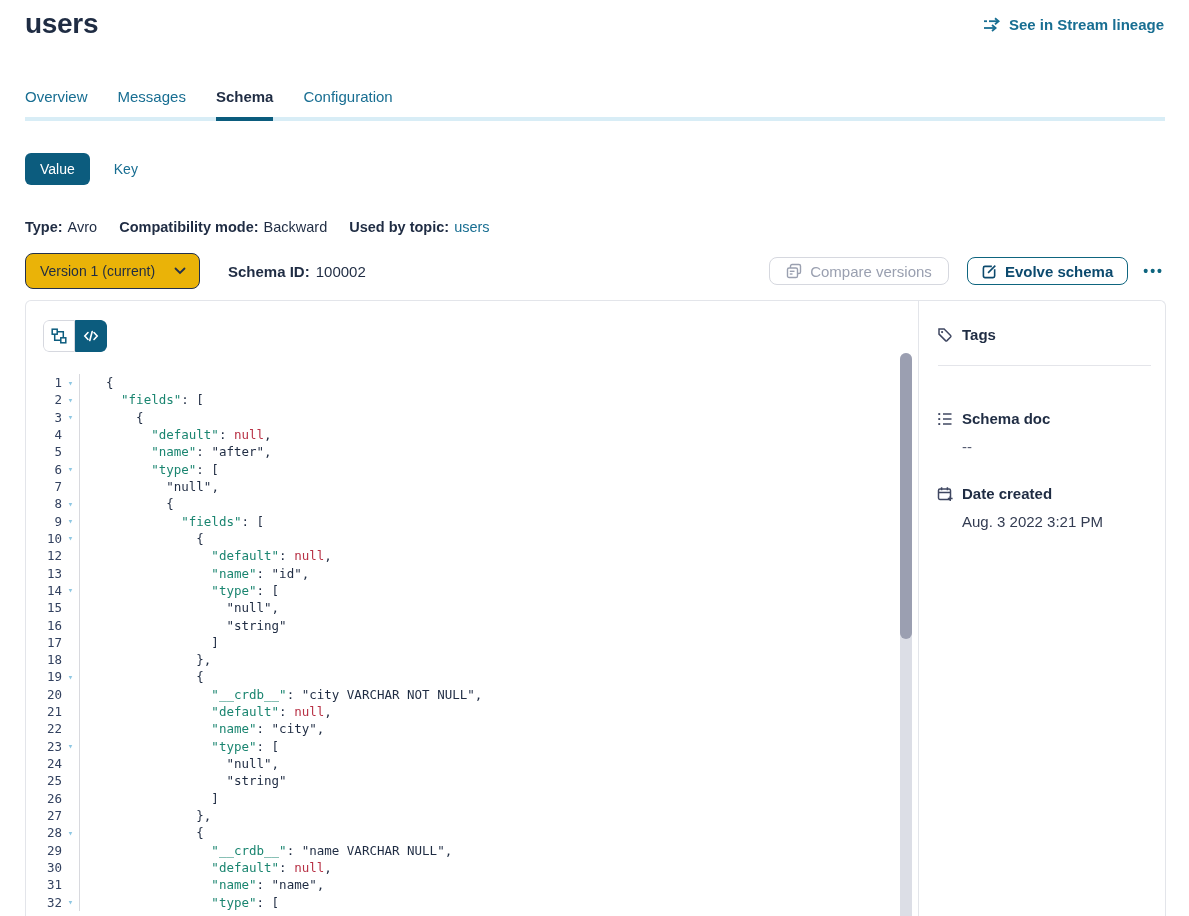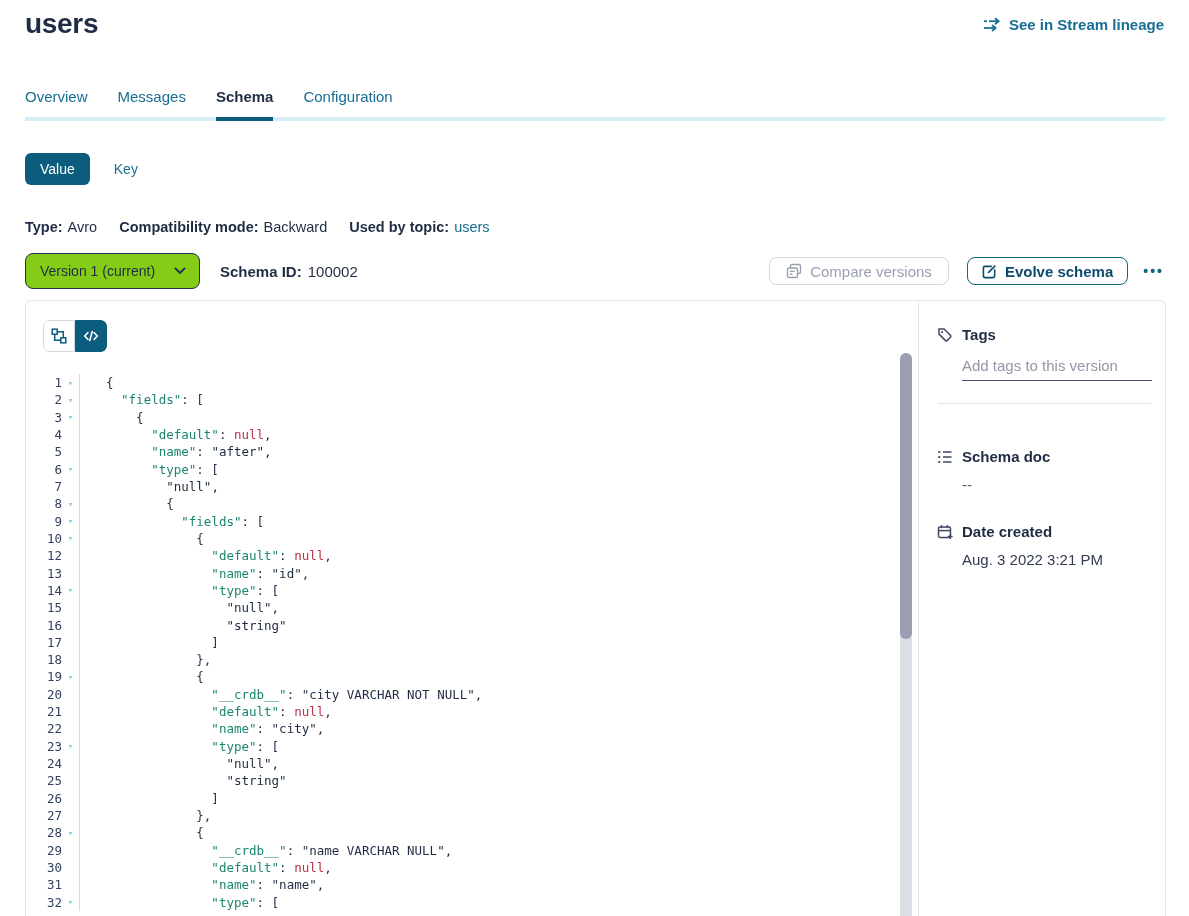--- a/index.html
+++ b/index.html
@@ -22,22 +22,22 @@
   .toggle-row { position:absolute; top:153px; left:25px; display:flex; align-items:center; gap:24px; }
   .value-btn { background:#0c5c7e; color:#fff; border:none; border-radius:6px; font-size:14px; padding:8px 15px; font-family:inherit; cursor:pointer; }
   .key-link { color:#186e92; font-size:14px; cursor:pointer; text-decoration:none; }
   
   .meta-row { position:absolute; top:219px; left:25px; display:flex; gap:22px; font-size:14.5px; }
   .meta-item { display:flex; gap:5px; }
   .meta-item b { font-weight:700; color:#1f2c43; }
   .meta-link { color:#186e92; cursor:pointer; text-decoration:none; }
   
   .controls-row { position:absolute; top:253px; left:25px; right:23px; display:flex; align-items:center; }
-  .version-select { display:flex; align-items:center; justify-content:space-between; width:175px; height:36px; border:1px solid #22304d; border-radius:8px; padding:0 13px 0 14px; font-size:14px; color:#1f2c43; cursor:pointer; background:#84cc16; }
-  .schema-id { margin-left:20px; font-size:15px; display:flex; gap:6px; }
+  .version-select { display:flex; align-items:center; justify-content:space-between; width:175px; height:36px; border:1px solid #22304d; border-radius:8px; padding:0 13px 0 14px; font-size:14px; color:#1f2c43; cursor:pointer; background:#eab308; }
+  .schema-id { margin-left:28px; font-size:15px; display:flex; gap:6px; }
   .schema-id b { font-weight:700; }
   .btn { display:flex; align-items:center; gap:8px; height:28px; border-radius:8px; font-size:15px; font-family:inherit; background:#fff; cursor:pointer; }
   .btn-compare { margin-left:auto; padding:0 16px; border:1px solid #d6d8df; color:#9aa0b0; cursor:default; }
   .btn-evolve { margin-left:18px; padding:0 14px; border:1px solid #0e657f; color:#0c4a6e; font-weight:700; }
   .more-btn { margin-left:13px; border:none; background:none; color:#0e657f; font-size:14px; letter-spacing:2px; font-weight:700; cursor:pointer; padding:4px 2px; }
   
   .panel { position:absolute; top:300px; left:25px; right:23px; bottom:0; border:1px solid #e3e5ea; border-bottom:none; border-radius:6px 6px 0 0; display:flex; overflow:hidden; background:#fff; }
   .code-section { position:relative; flex:1 1 auto; border-right:1px solid #e3e5ea; overflow:hidden; }
   .view-toggle { position:absolute; top:19px; left:17px; display:flex; border-radius:6px; overflow:hidden; }
   .vt { width:32px; height:32px; display:flex; align-items:center; justify-content:center; cursor:pointer; font-family:inherit; }
@@ -393,21 +393,20 @@
       <div class="sb-block">
         <div class="sb-head">
           <span class="sb-icon">
             <svg width="16" height="16" viewBox="0 0 16 16" fill="none" stroke="currentColor" stroke-width="1.5">
               <path d="M2 2 H7.1 L13.6 8.5 A1.1 1.1 0 0 1 13.6 10 L10 13.6 A1.1 1.1 0 0 1 8.5 13.6 L2 7.1 Z"></path>
               <circle cx="5.1" cy="5.1" r="1.1" fill="currentColor" stroke="none"></circle>
             </svg>
           </span>
           <span>Tags</span>
         </div>
-        <input class="tags-input" placeholder="Add tags to this version" style="">
         <div class="sb-divider"></div>
       </div>
 
       <div class="sb-block sb-block-doc">
         <div class="sb-head">
           <span class="sb-icon">
             <svg width="16" height="16" viewBox="0 0 16 16" fill="none" stroke="currentColor" stroke-width="1.6">
               <line x1="6" y1="3" x2="14.5" y2="3"></line>
               <line x1="6" y1="8" x2="14.5" y2="8"></line>
               <line x1="6" y1="13" x2="14.5" y2="13"></line>

